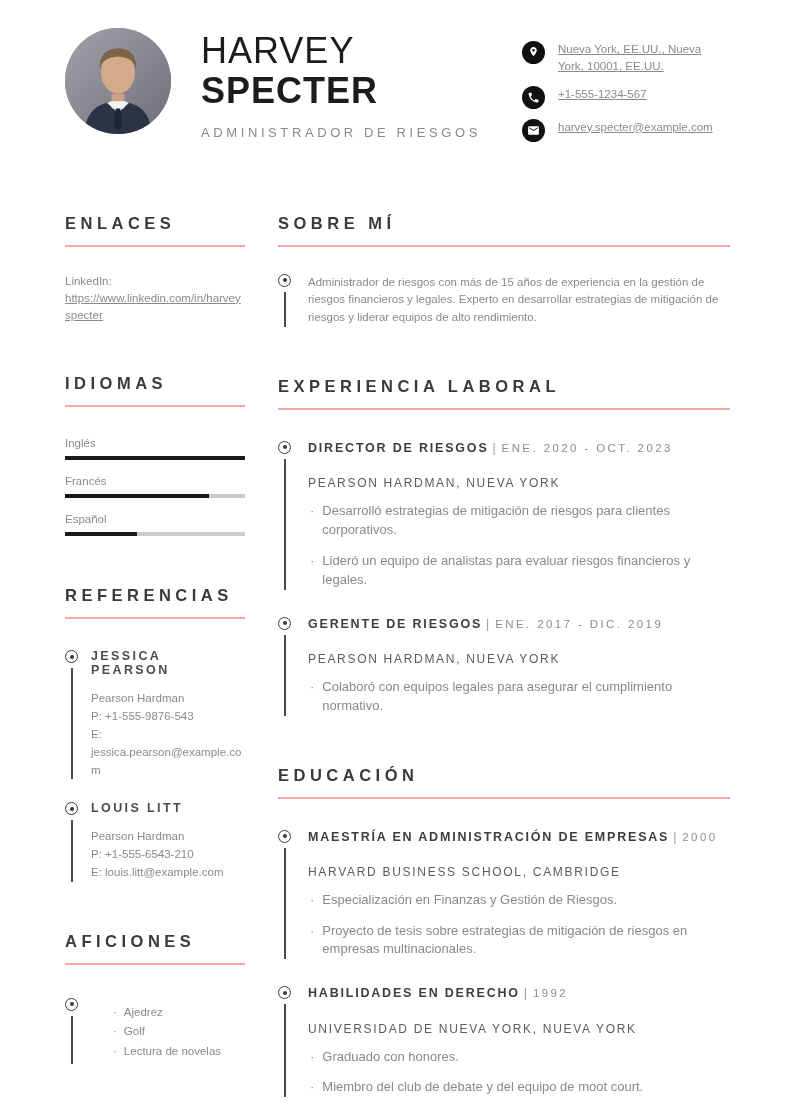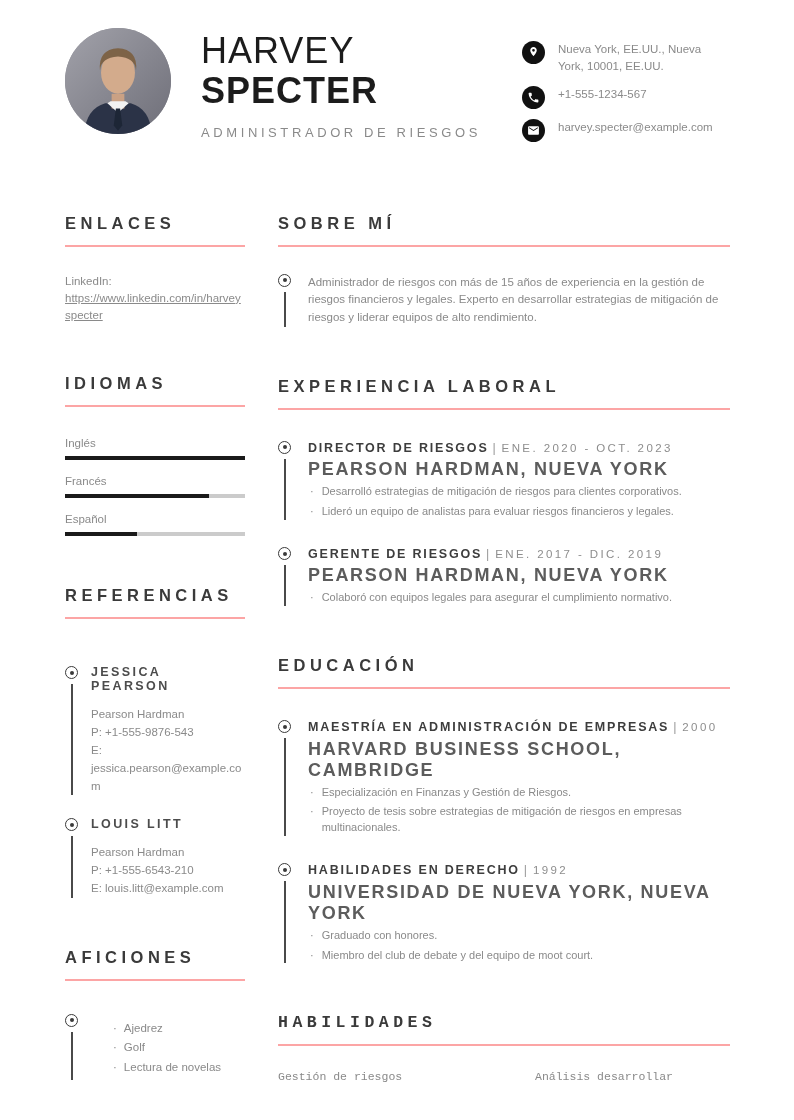--- a/index.html
+++ b/index.html
@@ -17,21 +17,21 @@
     width:106px; height:106px; border-radius:50%; overflow:hidden; flex:none;
     background:#8d8d95;
   }
   .photo svg { display:block; width:100%; height:100%; }
   .name-block { margin-left:30px; padding-top:3px; }
   .name { font-size:36px; line-height:1.12; color:#1c1c1c; letter-spacing:1px; }
   .name .first { font-weight:400; display:block; }
   .name .last  { font-weight:700; display:block; }
   .job-title { margin-top:13px; font-size:13px; letter-spacing:3.6px; color:#8a8a8a; }
   .contact { margin-left:auto; width:208px; padding-top:13px; }
-  .c-row { display:flex; margin-bottom:10px; }
+  .c-row { display:flex; margin-bottom:10px;text-decoration:underline; }
   .c-ico {
     width:23px; height:23px; border-radius:50%; background:#111; flex:none;
     display:flex; align-items:center; justify-content:center; margin-right:13px;
   }
   .c-ico svg { width:13px; height:13px; fill:#fff; }
   .c-txt { font-size:11.5px; line-height:1.5; color:#8a8a8a; overflow-wrap:anywhere; width:170px; }
 
   
   .cols { display:flex; margin-top:62px; }
   .col-l { width:180px; flex:none; }
@@ -77,23 +77,23 @@
   .hob-item { font-size:11.5px; color:#8a8a8a; line-height:1.28; margin-bottom:5px; display:flex; }
   .hob-item::before { content:'·'; margin-right:7px; color:#8a8a8a; }
 
   
   .about-text { font-size:11.5px; line-height:1.55; color:#8a8a8a; padding-top:1px; }
 
   .job-entry { margin-bottom:26px; }
   .e-title { font-size:12.5px; font-weight:700; letter-spacing:1.8px; color:#3d3d3d; line-height:1.3; }
   .e-sep { color:#9a9a9a; font-weight:400; padding:0 4px; }
   .e-dates { font-size:11.5px; font-weight:400; letter-spacing:2.4px; color:#8d8d8d; }
-  .e-org { margin-top:3px; font-size:18px; font-weight:700; letter-spacing:1.7px; color:#5c5c5c; }
+  .e-org { margin-top:20px; font-size:12px; font-weight:400; letter-spacing:1.7px; color:#5c5c5c; }
   .e-bullets { margin-top:4px; }
-  .e-bullet { display:flex; font-size:11px; line-height:1.45; color:#8a8a8a; margin-top:4px; }
+  .e-bullet { display:flex; font-size:13px; line-height:1.45; color:#8a8a8a; margin-top:12px; }
   .e-bullet::before { content:'·'; margin:0 8px 0 2px; }
 
   
   .skills-grid { display:grid; grid-template-columns:1fr 1fr; column-gap:62px; row-gap:13px; margin-top:24px; }
   .skill-name { font-size:11.5px; color:#8a8a8a; margin-bottom:8px; }
 </style>
 </head>
 <body>
 
 <div class="page">
@@ -184,21 +184,21 @@
             <div class="lang-name">Español</div>
             <div class="bar-track">
               <div class="bar-fill" style="width: 40%;"></div>
             </div>
           </div>
         </div>
       </section>
 
       <section>
         <h2 class="sec-title">REFERENCIAS</h2>
-        <div class="sec-body" style="margin-top:46px;">
+        <div class="sec-body" style="margin-top:30px;">
           <div class="entry ref-entry">
             <div class="gut">
               <span class="tl-ico"></span>
               <span class="tl-line"></span>
             </div>
             <div class="ebody">
               <div class="ref-name">JESSICA PEARSON</div>
               <div class="ref-details">
                 <div>Pearson Hardman</div>
                 <div>P: +1-555-9876-543</div>

